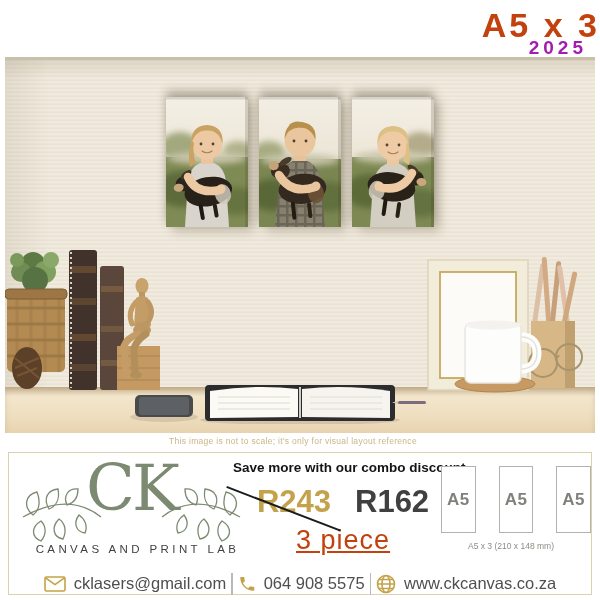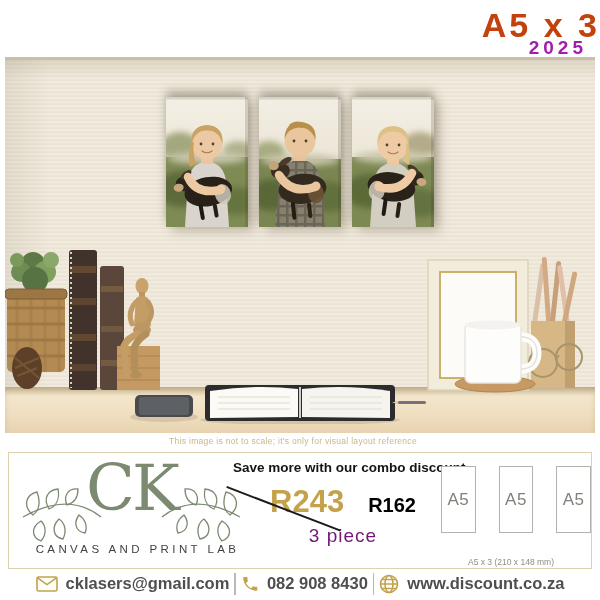--- a/index.html
+++ b/index.html
@@ -30,53 +30,53 @@
   .decor { position:absolute; }
   .decor-left   { left:0px;   top:185px; }
   .decor-center { left:125px; top:322px; }
   .decor-right  { left:418px; top:198px; }
 
   
   .disclaimer { position:absolute; top:436px; left:0; right:14px; text-align:center;
                 font-size:8.5px; letter-spacing:.3px; color:#c8b687; }
 
   
-  .info-box { position:absolute; left:8px; right:8px; top:452px; height:117px;
+  .info-box { position:absolute; left:8px; right:8px; top:452px; height:143px;
               border:1.5px solid #ddd1ae; background:#fff; }
 
   .brand { position:absolute; left:10px; top:2px; width:225px; height:106px; }
   .monogram { position:absolute; top:0px; left:0; right:0; text-align:center;
               font-family:"DejaVu Serif", serif; font-size:64px; line-height:1.05;
               letter-spacing:-3px; color:#7c8a72; }
   .leaf { position:absolute; top:32px; width:84px; height:56px; }
   .leaf-l { left:0px; }
   .leaf-r { right:0px; transform:scaleX(-1); }
   .tagline { position:absolute; bottom:6px; left:12px; right:0; text-align:center;
              font-size:11.5px; font-weight:500; letter-spacing:3.4px; color:#3d423d; }
 
   .offer { position:absolute; left:224px; top:7px; width:220px; text-align:center; }
   .offer-headline { font-size:13.5px; font-weight:bold; color:#141414; white-space:nowrap; }
   .price-row { margin-top:9px; display:flex; justify-content:center; align-items:baseline; gap:24px; }
   .old-price { font-size:31px; font-weight:bold; color:#c3a24b; }
-  .new-price { font-size:20px; font-weight:bold; color:#000000; }
+  .new-price { font-size:31px; font-weight:bold; color:#404040; }
   .strike { position:absolute; left:218px; top:33px; width:122px; height:2px; background:#1b1b1b;
             transform:rotate(21deg); transform-origin:left top; }
-  .quantity { margin-top:5px; font-size:19px; letter-spacing:1px; color:#701a75; }
+  .quantity { margin-top:5px; font-size:27px; letter-spacing:1px; color:#c2410c;text-decoration:underline; }
 
   .sizes { position:absolute; left:432px; top:13px; width:150px; }
-  .size-row { display:flex; gap:23px; }
+  .size-row { display:flex; gap:23px;font-weight:bold; }
   .size-box { width:38px; height:67px; border:1px solid #b3b3ad; background:#fff;
               display:flex; align-items:center; justify-content:center;
               font-size:17px; letter-spacing:.5px; color:#7f827b; }
-  .size-caption { margin-top:24px; width:140px; text-align:center; font-size:8.5px; color:#8b8e86; }
+  .size-caption { margin-top:8px; width:140px; text-align:center; font-size:8.5px; color:#8b8e86; }
 
   
   .contacts { position:absolute; left:0; right:0; top:567px; height:33px;
               display:flex; align-items:center; justify-content:center; gap:5px;
-              font-size:16.5px; color:#4d504d;font-weight:bold; }
+              font-size:16.5px; color:#4d504d; }
   .contact { display:flex; align-items:center; gap:8px; }
   .contact-sep { width:1.5px; height:22px; background:#b9b9b5; }
   .cicon { display:inline-flex; }
 </style>
 </head>
 <body>
 
 <div class="page">
 
   <div class="title">A5 x 3</div>
@@ -359,28 +359,28 @@
       </span>
       <span>cklasers@gmail.com</span>
     </span>
     <span class="contact-sep"></span>
     <span class="contact">
       <span class="cicon">
         <svg width="18" height="18" viewBox="0 0 24 24">
           <path d="M6.6 10.8c1.5 3 3.9 5.4 6.9 6.9l2.3-2.3c.3-.3.7-.4 1.1-.2 1.2.4 2.5.6 3.8.6.6 0 1 .4 1 1V20c0 .6-.4 1-1 1C10.8 21 3 13.2 3 3.7c0-.6.4-1 1-1h3.5c.6 0 1 .4 1 1 0 1.3.2 2.6.6 3.8.1.4 0 .8-.2 1.1l-2.3 2.2z" fill="#c2a24b"></path>
         </svg>
       </span>
-      <span>082 908 8430</span>
+      <span>064 908 5575</span>
     </span>
     <span class="contact-sep"></span>
     <span class="contact">
       <span class="cicon">
         <svg width="20" height="20" viewBox="0 0 20 20" fill="none" stroke="#c2a24b" stroke-width="1.6">
           <circle cx="10" cy="10" r="8.5"></circle>
           <ellipse cx="10" cy="10" rx="4" ry="8.5"></ellipse>
           <path d="M1.5 10 H18.5 M2.6 5.5 H17.4 M2.6 14.5 H17.4"></path>
         </svg>
       </span>
-      <span>www.discount.co.za</span>
+      <span>www.ckcanvas.co.za</span>
     </span>
   </div>
 
 </div>
 
 </body></html>

